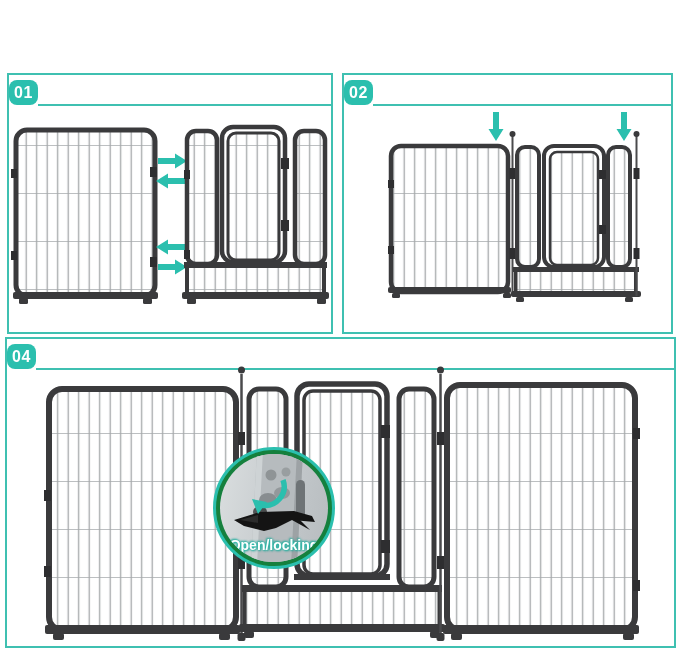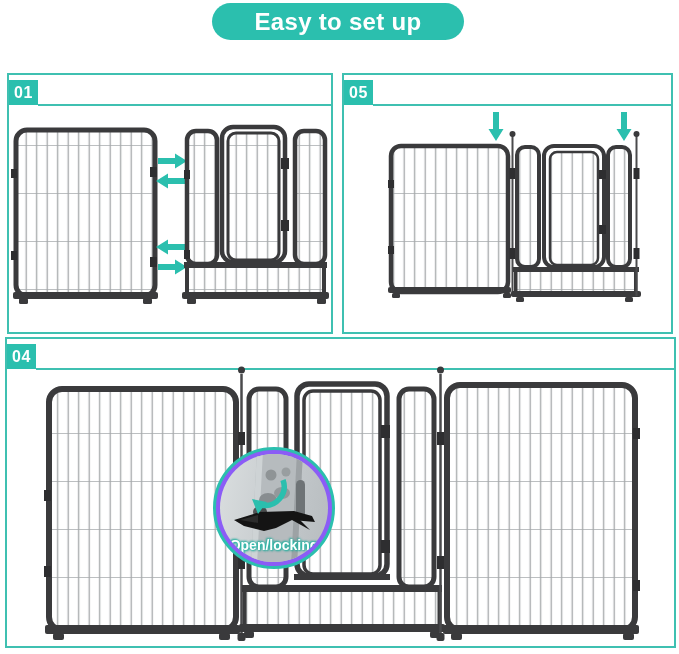--- a/index.html
+++ b/index.html
@@ -25,58 +25,55 @@
   
   .panel{
     position:absolute;border:2px solid var(--panel-border);background:transparent;
   }
   .panel-1{left:7px;top:73px;width:322px;height:257px;}
   .panel-2{left:342px;top:73px;width:327px;height:257px;}
   .panel-3{left:5px;top:337px;width:667px;height:307px;}
   .step-badge{
     position:absolute;left:0;top:5px;width:29px;height:25px;background:var(--accent);
     color:#ffffff;font-size:16px;font-weight:700;
-    display:flex;align-items:center;justify-content:center;letter-spacing:.5px;
+    display:flex;align-items:center;justify-content:center;letter-spacing:.5px;border-radius:8px;
   }
   .badge-rule{
     position:absolute;left:29px;right:0;top:29px;height:2px;background:var(--panel-border);
   }
   
   .art{position:absolute;left:0;top:0;z-index:2;pointer-events:none;}
   
   .callout{
     position:absolute;left:213px;top:447px;width:108px;height:108px;z-index:3;
-    background:#8b5cf6;border:3px solid var(--accent);border-radius:50%;padding:4px;
+    background:#15803d;border:3px solid var(--accent);border-radius:50%;padding:4px;
   }
   .callout-inner{
     position:relative;width:108px;height:108px;border-radius:50%;overflow:hidden;
     background:linear-gradient(100deg,#dadedf 0%,#c3c8cb 60%,#b7bcbf 100%);
   }
   .callout-label{
     position:absolute;left:0;right:0;bottom:9px;text-align:center;
     color:#ffffff;font-size:14px;font-weight:700;
     text-shadow:0 0 3px rgba(43,191,174,.95),0 0 2px rgba(43,191,174,.95),1px 1px 2px rgba(34,160,146,.95),-1px -1px 2px rgba(34,160,146,.9);
   }
 </style>
 </head>
 <body>
 
 <div class="page">
 
-  <div class="banner">
-    <span>Easy to set up</span>
-  </div>
 
   <div class="panel panel-1">
     <div class="step-badge">01</div>
     <div class="badge-rule"></div>
   </div>
 
   <div class="panel panel-2">
-    <div class="step-badge">05</div>
+    <div class="step-badge">02</div>
     <div class="badge-rule"></div>
   </div>
 
   <div class="panel panel-3">
     <div class="step-badge">04</div>
     <div class="badge-rule"></div>
   </div>
 
   <svg class="art" width="679" height="654" viewBox="0 0 679 654">
     <defs>

